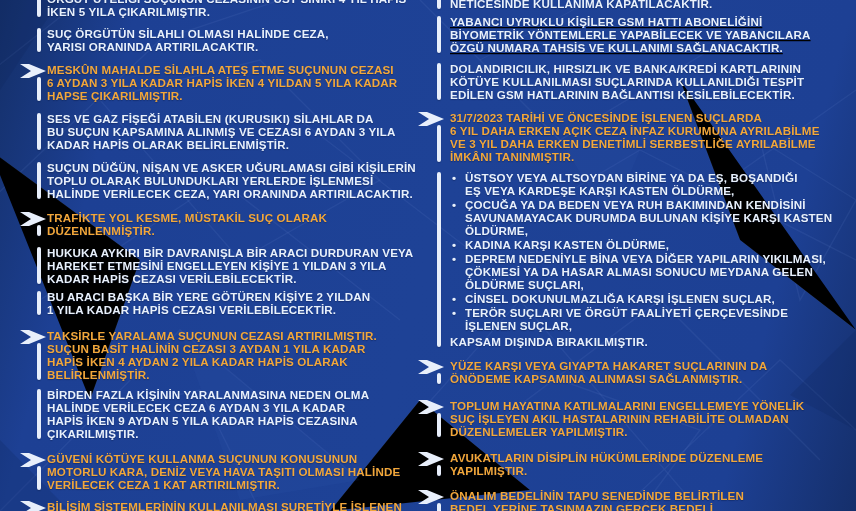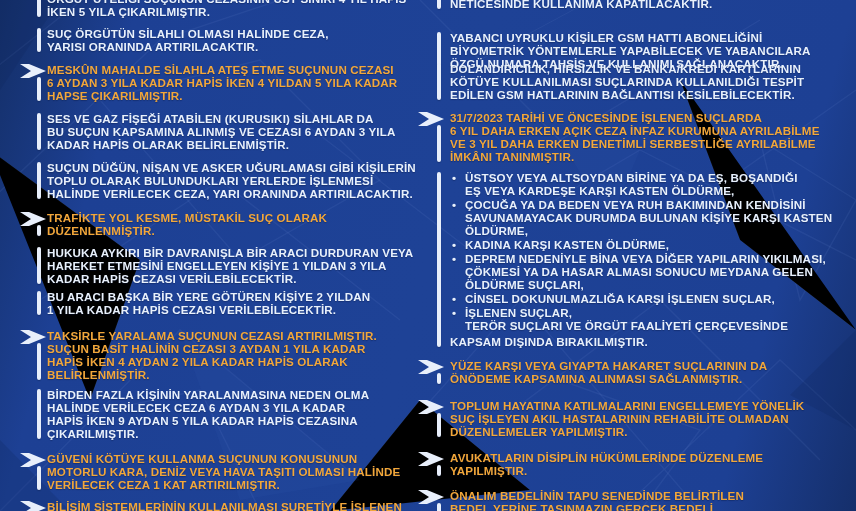--- a/index.html
+++ b/index.html
@@ -165,21 +165,21 @@
       </div>
     </div>
   </div>
 <div class="col col-right">
     <div class="item plain" style="top: -3px;">
       <div class="bar"></div>
       <div class="content">
         <div class="line">NETİCESİNDE KULLANIMA KAPATILACAKTIR.</div>
       </div>
     </div>
-    <div class="item plain" style="top: 31px;">
+    <div class="item plain" style="top: 15px; text-decoration: underline;">
       <div class="bar"></div>
       <div class="content">
         <div class="line">YABANCI UYRUKLU KİŞİLER GSM HATTI ABONELİĞİNİ</div>
         <div class="line">BİYOMETRİK YÖNTEMLERLE YAPABİLECEK VE YABANCILARA</div>
         <div class="line">ÖZGÜ NUMARA TAHSİS VE KULLANIMI SAĞLANACAKTIR.</div>
       </div>
     </div>
     <div class="item plain" style="top: 62px;">
       <div class="bar"></div>
       <div class="content">
@@ -234,22 +234,22 @@
         </div>
         <div class="bullet-row">
           <div class="bullet-dot">•</div>
           <div class="bullet-lines">
             <div class="line">CİNSEL DOKUNULMAZLIĞA KARŞI İŞLENEN SUÇLAR,</div>
           </div>
         </div>
         <div class="bullet-row">
           <div class="bullet-dot">•</div>
           <div class="bullet-lines">
+            <div class="line">TERÖR SUÇLARI VE ÖRGÜT FAALİYETİ ÇERÇEVESİNDE</div>
             <div class="line">İŞLENEN SUÇLAR,</div>
-            <div class="line">TERÖR SUÇLARI VE ÖRGÜT FAALİYETİ ÇERÇEVESİNDE</div>
           </div>
         </div>
         <div class="line bullets-footer">KAPSAM DIŞINDA BIRAKILMIŞTIR.</div>
       </div>
     </div>
     <div class="item highlight" style="top: 359px;">
       <svg class="arrow" viewBox="0 0 27 16">
         <polygon points="0,1 9,1 26,8 9,15 0,15 11,8" fill="#E8EFFB"></polygon>
       </svg>
       <div class="bar"></div>

